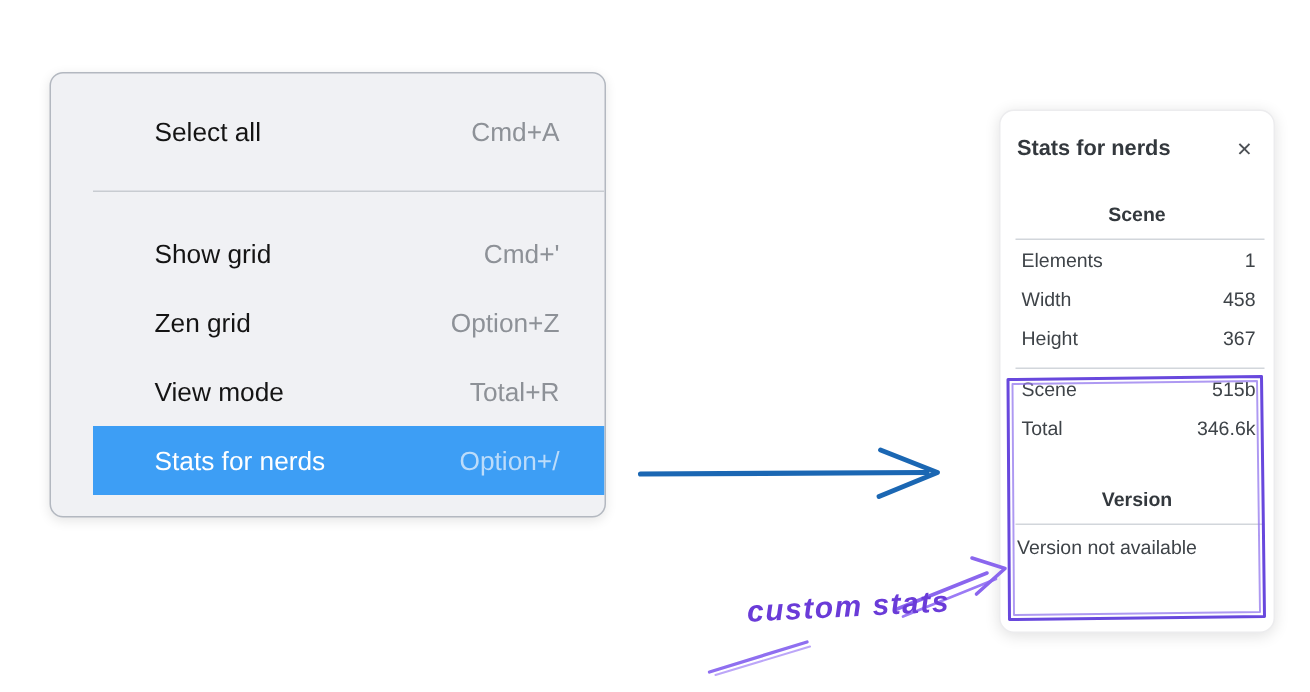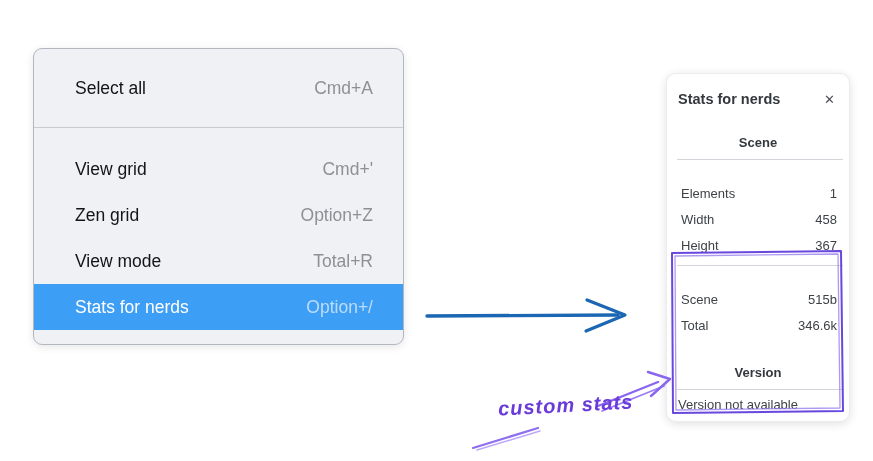--- a/index.html
+++ b/index.html
@@ -18,20 +18,21 @@
     position: absolute;
     left: 33px; top: 48px;
     width: 371px; height: 297px;
     background: #f0f1f4;
     border: 1.5px solid #b3b8c0;
     border-radius: 9px;
     box-shadow: 0 2px 8px rgba(0,0,0,0.10);
     display: flex;
     flex-direction: column;
     overflow: hidden;
+    padding-left: 28px;
   }
   .menu-item {
     display: flex;
     align-items: center;
     justify-content: space-between;
     padding: 0 30px 0 41px;
     font-size: 17.5px;
     color: #141414;
     flex: 0 0 auto;
   }
@@ -94,21 +95,21 @@
     border-top: 1px solid #d2d6db;
     margin: 7px 6px 0 10px;
   }
   .stat-row {
     display: flex;
     justify-content: space-between;
     align-items: center;
     height: 26px;
     padding: 0 12px 0 14px;
   }
-  .stat-row.after-hr { margin-top: 20px; }
+  .stat-row.after-hr { margin-top: 0; }
   .stat-note {
     height: 26px;
     line-height: 26px;
     padding-left: 11px;
     margin-top: 2px;
     white-space: nowrap;
   }
 
   
   .annotation-text {
@@ -135,21 +136,21 @@
 <div class="stage">
 
   <div class="menu">
     <div class="menu-item first">
       <span class="mi-label">Select all</span>
       <span class="mi-short">Cmd+A</span>
     </div>
     <div class="menu-divider"></div>
     <div class="menu-spacer-top"></div>
     <div class="menu-item row">
-      <span class="mi-label">View grid</span>
+      <span class="mi-label">Show grid</span>
       <span class="mi-short">Cmd+'</span>
     </div>
     <div class="menu-item row">
       <span class="mi-label">Zen grid</span>
       <span class="mi-short">Option+Z</span>
     </div>
     <div class="menu-item row">
       <span class="mi-label">View mode</span>
       <span class="mi-short">Total+R</span>
     </div>

